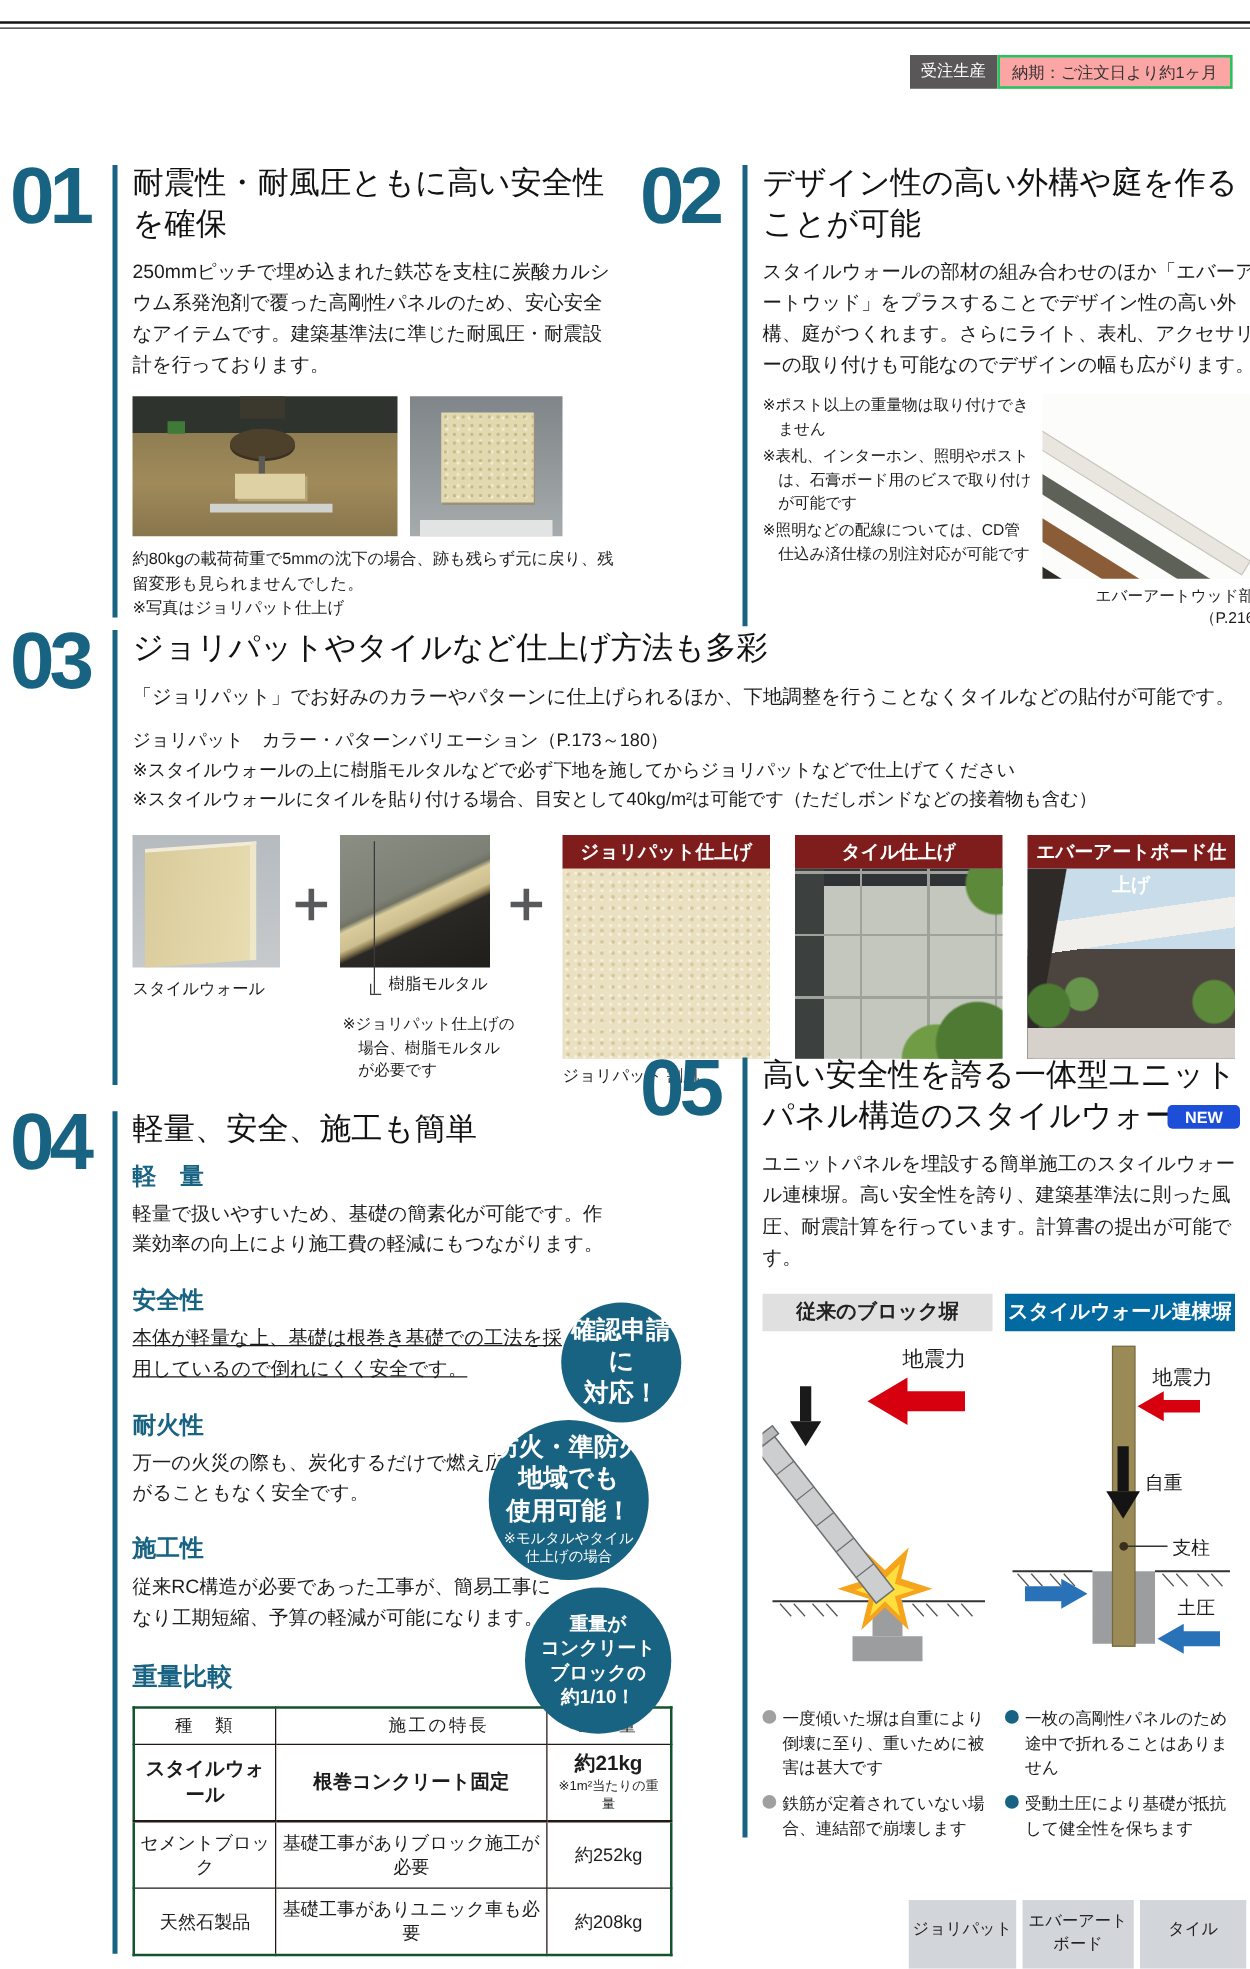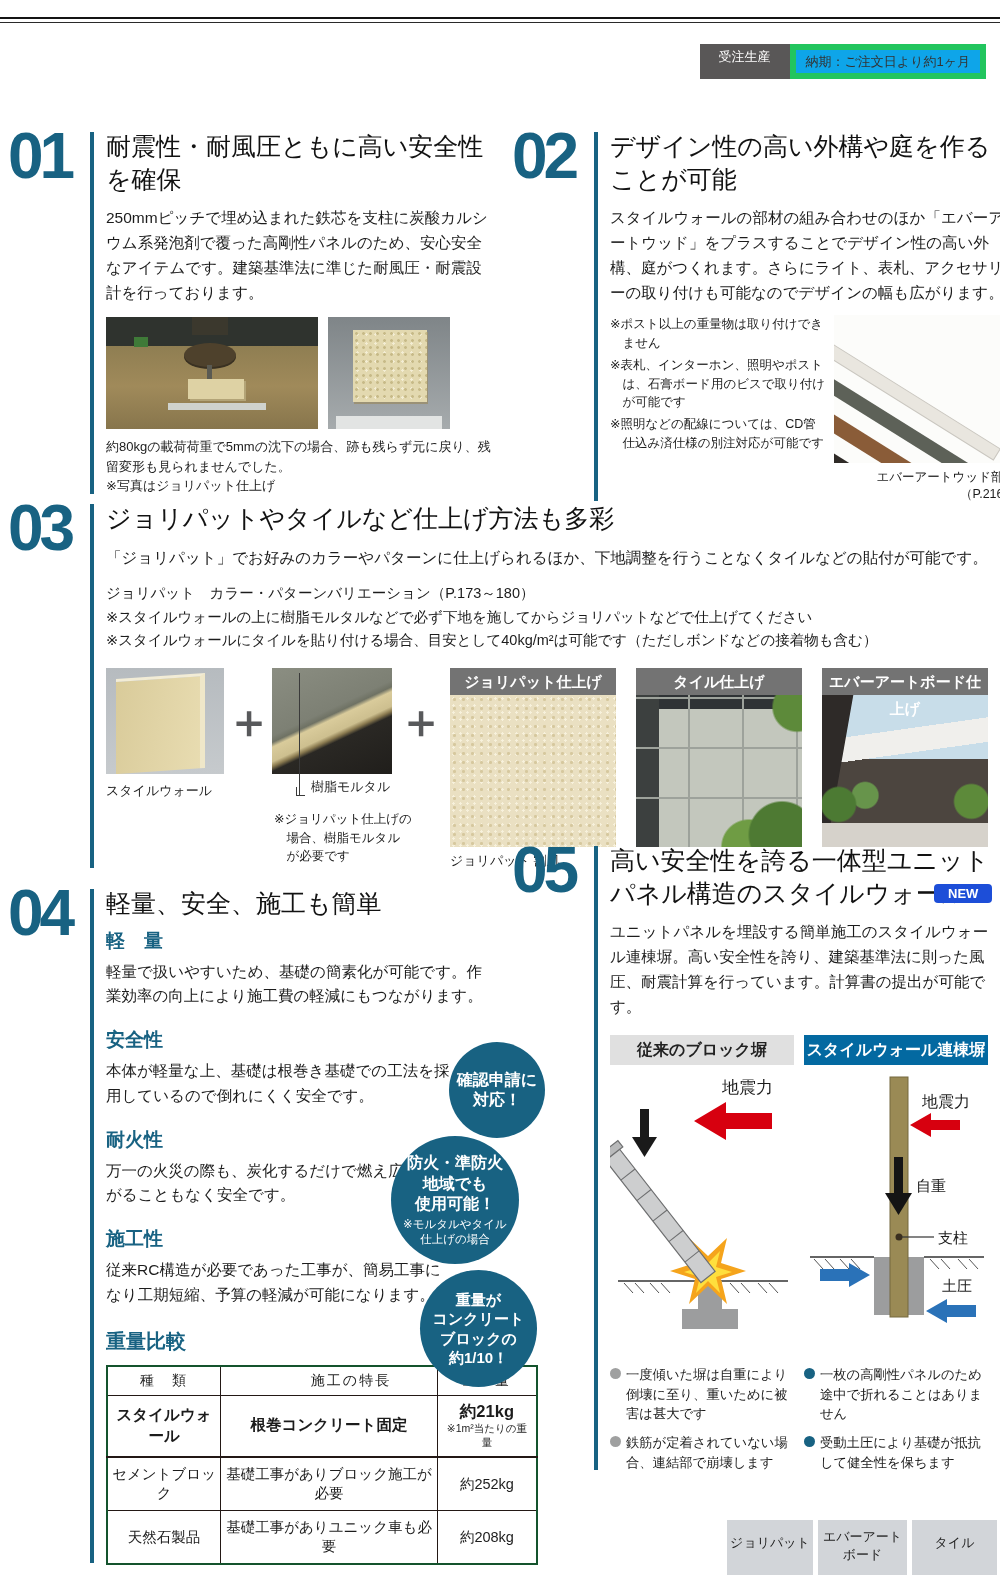--- a/index.html
+++ b/index.html
@@ -6,22 +6,22 @@
   .page{position:relative;width:1000px;height:1575px;background:#fff;overflow:hidden;
         font-family:"Liberation Sans","DejaVu Sans",sans-serif;color:#1c1c1c;}
   .pre{white-space:pre-line;}
 
   
   .top-rule{position:absolute;left:0;right:0;top:17px;height:3px;
             border-top:2px solid #141414;border-bottom:1px solid #2a2a2a;}
 
   
   .order-badge{position:absolute;top:44px;right:14px;display:flex;align-items:stretch;font-size:13px;line-height:1;}
-  .order-badge .b-dark{background:#595757;color:#fff;padding:6px 19px;text-align:right;}
-  .order-badge .b-light{border:6px solid #22c55e;background:#0ea5e9;color:#333;padding:5px 10px;}
+  .order-badge .b-dark{background:#595757;color:#fff;padding:6px 9px;text-align:right;}
+  .order-badge .b-light{border:2px solid #22c55e;background:#fca5a5;color:#333;padding:5px 10px;}
 
   
   .sec{position:absolute;display:flex;align-items:stretch;}
   .sec-num{width:76px;font-size:64px;font-weight:bold;color:#186282;line-height:0.9;letter-spacing:-4px;flex:none;}
   .sec-rule{width:4px;background:#186282;margin:4px 12px 2px 6px;flex:none;}
   .sec-content{flex:1;position:relative;padding-top:2px;}
   .sec-title{font-size:25px;font-weight:normal;line-height:1.3;color:#121212;margin:0 0 10px;}
   .sec-body{font-size:15.5px;line-height:1.62;color:#1c1c1c;}
   .hang{padding-left:1em;text-indent:-1em;}
 
@@ -62,21 +62,21 @@
   .plus{width:46px;flex:none;text-align:center;font-size:46px;font-weight:bold;color:#58595b;line-height:1;margin-top:30px;}
   .s03-col2{width:126px;flex:none;position:relative;}
   .photo-mortar{width:120px;height:106px;background:
      linear-gradient(155deg,#8b8e82 0%,#7d8074 42%,#6f7264 46%,#d9cb9b 49%,#cdbf8f 58%,#8a7a50 61%,#2a2824 64%,#201e1b 100%);}
   .mortar-pin{position:absolute;left:27px;top:5px;width:1px;height:122px;background:#3a3a3a;}
   .mortar-label{margin:4px 0 0 24px;font-size:13px;display:flex;align-items:flex-end;}
   .mortar-elbow{display:inline-block;width:8px;height:8px;border-left:1px solid #3a3a3a;border-bottom:1px solid #3a3a3a;margin-right:6px;flex:none;}
   .mortar-note{margin:14px 0 0 2px;font-size:12.5px;line-height:1.5;width:126px;}
   .s03-panels{display:flex;gap:20px;margin-left:6px;}
   .fin-panel{width:166px;flex:none;}
-  .fin-head{height:27px;line-height:27px;background:#737373;color:#fff;font-size:15px;font-weight:bold;text-align:center;}
+  .fin-head{height:27px;line-height:27px;background:#7f1d1d;color:#fff;font-size:15px;font-weight:bold;text-align:center;}
   .fin-img{height:152px;}
   .img-jolipat{background:#eae0c2;background-image:radial-gradient(#d6c89e 1.3px,transparent 1.7px),radial-gradient(#f7f1dc 1px,transparent 1.4px);background-size:9px 9px,7px 7px;}
   .img-tile{background:
      radial-gradient(circle at 88% 92%,#4e7a33 0 16%,transparent 17%),
      radial-gradient(circle at 68% 100%,#6f9c44 0 14%,transparent 15%),
      radial-gradient(circle at 97% 8%,#5d8a3a 0 11%,transparent 12%),
      repeating-linear-gradient(0deg,transparent 0 48px,#9da29b 48px 50px),
      repeating-linear-gradient(90deg,transparent 0 52px,#9da29b 52px 54px),
      linear-gradient(90deg,#3c403f 0 14%,transparent 14%),
      linear-gradient(180deg,#2f3335 0 9%,#c3c7bd 9%);}
@@ -88,38 +88,38 @@
      linear-gradient(100deg,#2e2a28 0 16%,transparent 16.5%),
      linear-gradient(172deg,transparent 0 26%,#f0efec 26% 40%,transparent 40%),
      linear-gradient(180deg,transparent 0 42%,#4c453f 42%),
      linear-gradient(180deg,#c8dde9 0,#c8dde9 100%);}
   .fin-cap{margin-top:5px;font-size:13px;}
 
   
   .feat-label{font-size:19px;font-weight:bold;color:#186282;margin:18px 0 6px;}
   .feat-label:first-of-type{margin-top:8px;}
   .feat-body{font-size:15.5px;line-height:1.6;}
-  .w0{width:382px;}.w1{width:352px;}.w2{width:300px;}.w3{width:348px;}
+  .w0{width:382px;}.w1{width:352px;text-decoration:underline;}.w2{width:300px;}.w3{width:348px;}
   .weight-title{font-size:20px;font-weight:bold;color:#186282;margin:20px 0 10px;}
   table.weight{border-collapse:collapse;width:432px;background:#fff;}
   table.weight th,table.weight td{border:1px solid #231815;text-align:center;padding:4px 4px;}
   table.weight{border:2px solid #14532d;}
   table.weight th{font-size:14px;font-weight:normal;padding:5px 4px;letter-spacing:2px;}
   table.weight .r1 td{font-size:15.5px;font-weight:bold;border-bottom-width:2px;padding:6px 4px;}
   table.weight .rn td{font-size:14.5px;padding:7px 4px;font-weight:normal;}
   .wcell-main{font-size:16.5px;font-weight:bold;line-height:1.1;}
   .wcell-note{font-size:10.5px;font-weight:normal;margin-top:2px;}
 
   
   .circle{position:absolute;border-radius:50%;background:#186282;color:#fff;display:flex;flex-direction:column;
           align-items:center;justify-content:center;text-align:center;}
   .c1{left:449px;top:1042px;width:96px;height:96px;}
   .c2{left:391px;top:1136px;width:128px;height:128px;}
   .c3{left:420px;top:1270px;width:117px;height:117px;}
-  .circle .c-main{font-size:16px;font-weight:bold;line-height:1.28;}
+  .circle .c-main{font-size:20px;font-weight:bold;line-height:1.28;}
   .c3 .c-main{font-size:15px;}
   .circle .c-note{font-size:11.5px;line-height:1.3;margin-top:2px;}
 
   
   .new-badge{position:absolute;left:324px;top:42px;background:#1d4ed8;color:#fff;font-size:13px;font-weight:bold;
              padding:3px 14px;border-radius:4px;line-height:1;}
   .compare{display:flex;gap:10px;margin-top:16px;}
   .cmp-col{width:184px;flex:none;}
   .cmp-head{height:30px;line-height:30px;text-align:center;font-size:16px;font-weight:bold;}
   .cmp-head.gray{background:#e0e0e0;color:#222;}

